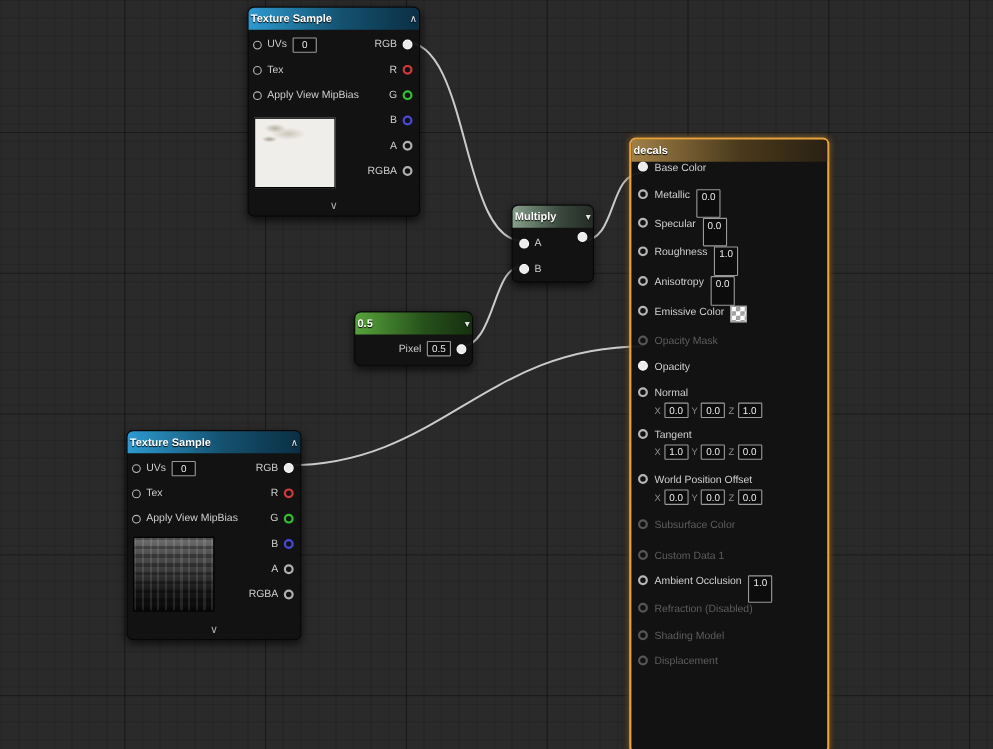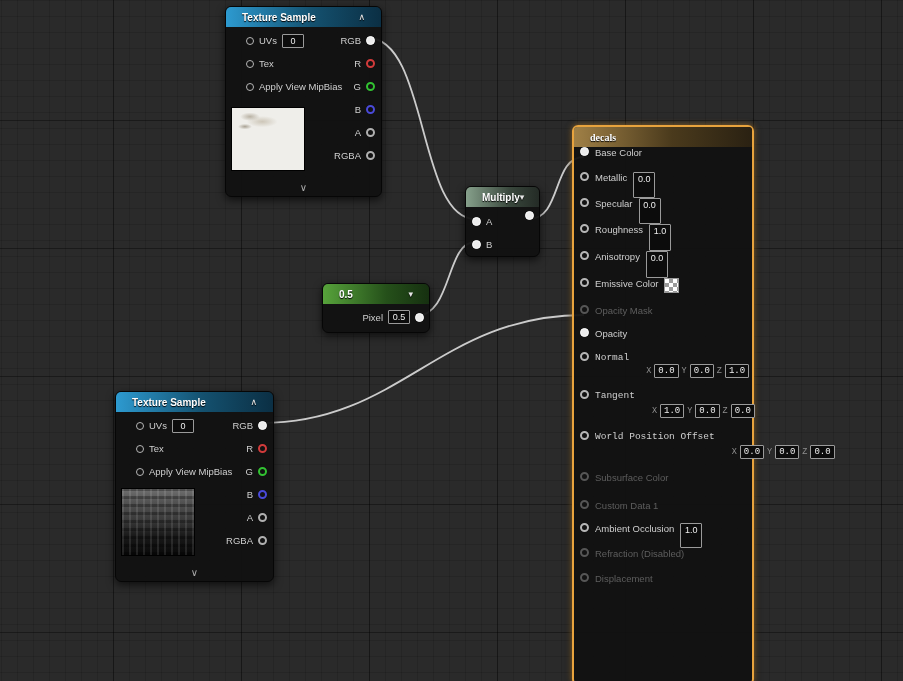--- a/index.html
+++ b/index.html
@@ -13,43 +13,43 @@
       linear-gradient(90deg, rgba(0,0,0,0.13) 1px, transparent 1px);
     background-size:128px 128px,128px 128px,16px 16px,16px 16px;
     background-position:-15px -8px,-15px -8px,1px 0,1px 0;
     font-family:"Liberation Sans", sans-serif;
   }
   #wires{position:absolute;left:0;top:0;pointer-events:none;}
   #wires path{fill:none;stroke:#d9d9d9;stroke-width:1.8px;opacity:.92;}
   .node{position:absolute;background:rgba(17,17,17,0.95);border-radius:6px;
     box-shadow:0 3px 8px rgba(0,0,0,0.65);border:1px solid #060606;color:#c9c9c9;}
   .hdr{height:20px;border-radius:5px 5px 0 0;display:flex;align-items:center;
-    padding:0 16px;font-size:10px;font-weight:bold;color:#fff;
+    padding:0 2px;font-size:10px;font-weight:bold;color:#fff;
     text-shadow:0 1px 1px #000;justify-content:space-between;}
   .hdr-blue{background:linear-gradient(90deg,#2d9ad0 0%,#14516f 55%,#0b2f44 100%);}
   .hdr-mul{background:linear-gradient(90deg,#86a08b 0%,#39473c 60%,#242b26 100%);}
   .hdr-const{background:linear-gradient(90deg,#57a33b 0%,#25501a 60%,#163010 100%);}
-  .hdr-result{background:linear-gradient(90deg,#a08046 0%,#4a3a1c 55%,#2a2112 100%);font-family:Liberation Serif, serif;}
+  .hdr-result{background:linear-gradient(90deg,#a08046 0%,#4a3a1c 55%,#2a2112 100%);}
   .chev{font-size:9px;font-weight:normal;color:#e6e6e6;}
   .pin{width:9px;height:9px;border-radius:50%;box-sizing:border-box;flex:none;}
   .hollow{border:2px solid #b6b6b6;}
   .hollow.dis{border-color:#565656;}
   .filled{background:#ececec;border:1px solid #fff;}
   .pr{border:2px solid #d23b3b;}
   .pg{border:2px solid #32c232;}
   .pb{border:2px solid #4a4ada;}
   .pa{border:2px solid #b0b0b0;}
   .vbox{display:inline-block;min-width:14px;text-align:center;padding:0 3px;
     border:1px solid #9a9a9a;background:#0c0c0c;color:#ededed;font-size:9px;
     line-height:12px;border-radius:1px;}
   .lbl{font-size:9.5px;color:#cfcfcf;white-space:nowrap;}
   .dis .lbl,.lbl.dis{color:#5e5e5e;}
   
   .ts{width:155px;height:189px;}
-  .incol{position:absolute;left:20px;top:22px;}
+  .incol{position:absolute;left:4px;top:22px;}
   .outcol{position:absolute;right:6px;top:22px;}
   .irow,.orow{height:23px;display:flex;align-items:center;gap:5px;}
   .orow{justify-content:flex-end;}
   .ts .pin.hollow{border-width:1.5px;width:8px;height:8px;}
   .preview{position:absolute;left:5px;width:72px;height:62px;border:1px solid #000;}
   .prev-light{top:100px;background:
     radial-gradient(14px 6px at 25% 14%, #b9b2a4 0%, transparent 70%),
     radial-gradient(22px 8px at 42% 22%, #cdc6b8 0%, transparent 70%),
     radial-gradient(10px 4px at 18% 30%, #a9a294 0%, transparent 70%),
     #efeeea;}
@@ -67,21 +67,21 @@
   
   .const{width:106px;height:48px;}
   .constrow{display:flex;align-items:center;gap:5px;justify-content:flex-end;
     padding:6px 5px 0 0;}
   
   .result{width:178px;height:556px;border:2px solid #e8a33d;
     box-shadow:0 0 6px rgba(232,163,61,0.55),0 3px 8px rgba(0,0,0,0.6);}
   .result .hdr{border-radius:3px 3px 0 0;font-weight:bold;font-size:10px;}
   .dbody{padding:0 6px 0 6px;}
   .drow{display:flex;gap:6px;}
-  .xyzwrap{display:flex;gap:17px;font-family:Liberation Mono, monospace;}
+  .xyzwrap{display:flex;flex-direction:column;gap:3px;}
   .xyzvals{display:flex;align-items:center;gap:3px;}
   .axis{font-size:8.5px;color:#8f8f8f;}
   .checker{width:13px;height:13px;border:1px solid #999;background:#fff;
     background-image:
       linear-gradient(45deg,#9a9a9a 25%,transparent 25%,transparent 75%,#9a9a9a 75%),
       linear-gradient(45deg,#9a9a9a 25%,transparent 25%,transparent 75%,#9a9a9a 75%);
     background-size:8px 8px;background-position:0 0,4px 4px;flex:none;}
 </style>
 </head>
 <body>
@@ -319,20 +319,24 @@
       </div>
       <div class="drow" style="height:25px">
         <span class="pin hollow"></span>
         <span class="lbl">Ambient Occlusion</span>
         <span class="vbox">1.0</span>
       </div>
       <div class="drow dis" style="height:25px">
         <span class="pin hollow dis"></span>
         <span class="lbl">Refraction (Disabled)</span>
       </div>
+      <div class="drow dis" style="height:23px">
+        <span class="pin hollow dis"></span>
+        <span class="lbl">Shading Model</span>
+      </div>
       <div class="drow dis" style="height:22px">
         <span class="pin hollow dis"></span>
         <span class="lbl">Displacement</span>
       </div>
     </div>
   </div>
 
 </div>
 
 </body></html>

